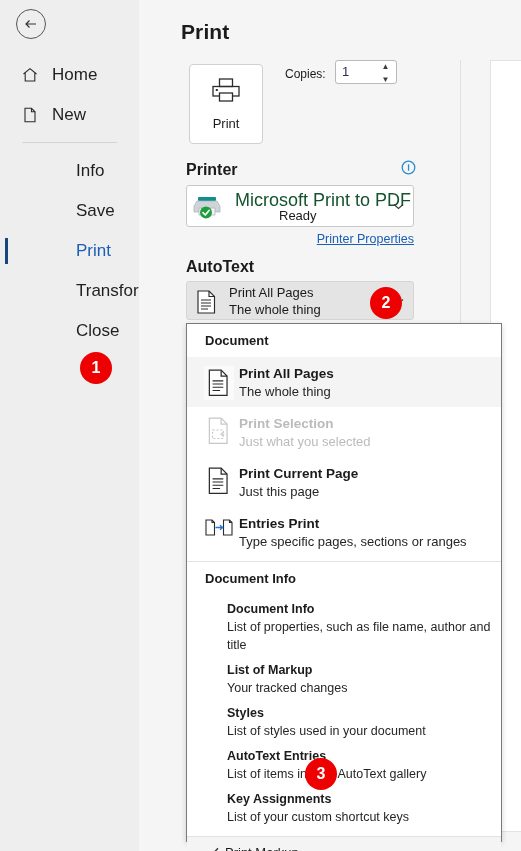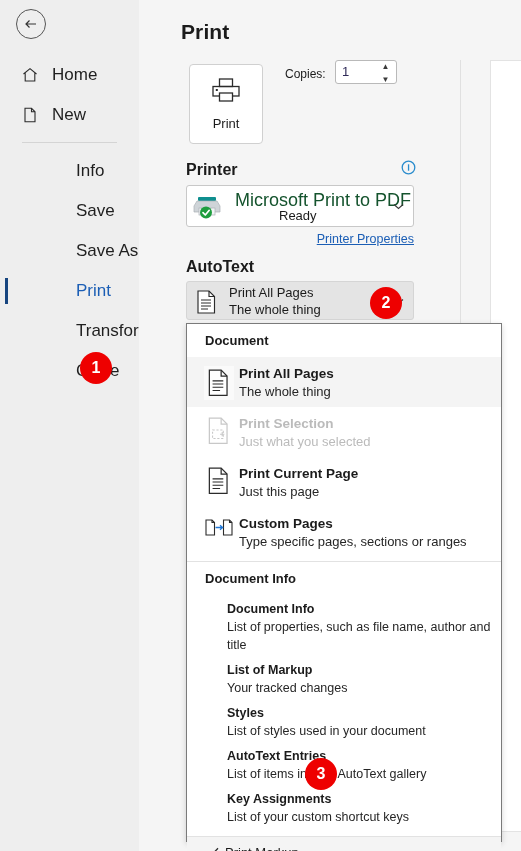--- a/index.html
+++ b/index.html
@@ -387,23 +387,20 @@
 
 
     <div class="nav-sep"></div>
 
 
     <div class="nav-item no-icon">
       <span>Info</span>
     </div>
     <div class="nav-item no-icon">
       <span>Save</span>
-    </div>
-    <div class="nav-item no-icon">
-      <span>Save As</span>
     </div>
     <div class="nav-item no-icon selected">
       <span>Print</span>
     </div>
     <div class="nav-item no-icon">
       <span>Transform</span>
     </div>
     <div class="nav-item no-icon">
       <span>Close</span>
     </div>
@@ -539,21 +536,21 @@
     <span class="dd-ico">
       <svg width="30" height="26" viewBox="0 0 30 26">
         <path d="M2 4 H8 L10.5 6.5 V19 H2 Z" fill="#fff" stroke="#2b2b2b" stroke-width="1.1"></path>
         <path d="M8 4 V6.5 H10.5" fill="none" stroke="#2b2b2b" stroke-width="1.1"></path>
         <path d="M19.5 4 H25.5 L28 6.5 V19 H19.5 Z" fill="#fff" stroke="#2b2b2b" stroke-width="1.1"></path>
         <path d="M25.5 4 V6.5 H28" fill="none" stroke="#2b2b2b" stroke-width="1.1"></path>
         <path d="M11.5 11.5 H18 M16 9.3 L18.6 11.5 L16 13.7" fill="none" stroke="#1e76d6" stroke-width="1.3"></path>
       </svg>
     </span>
     <span class="dd-texts">
-      <span class="dd-title">Custom Pages</span><br>
+      <span class="dd-title">Entries Print</span><br>
       <span class="dd-sub">Type specific pages, sections or ranges</span>
     </span>
   </div>
 
   <div class="dd-sep"></div>
 
   <div class="dd-group-head">Document Info</div>
 
   <div class="dd-item2">
     <span class="dd-ico"></span>

